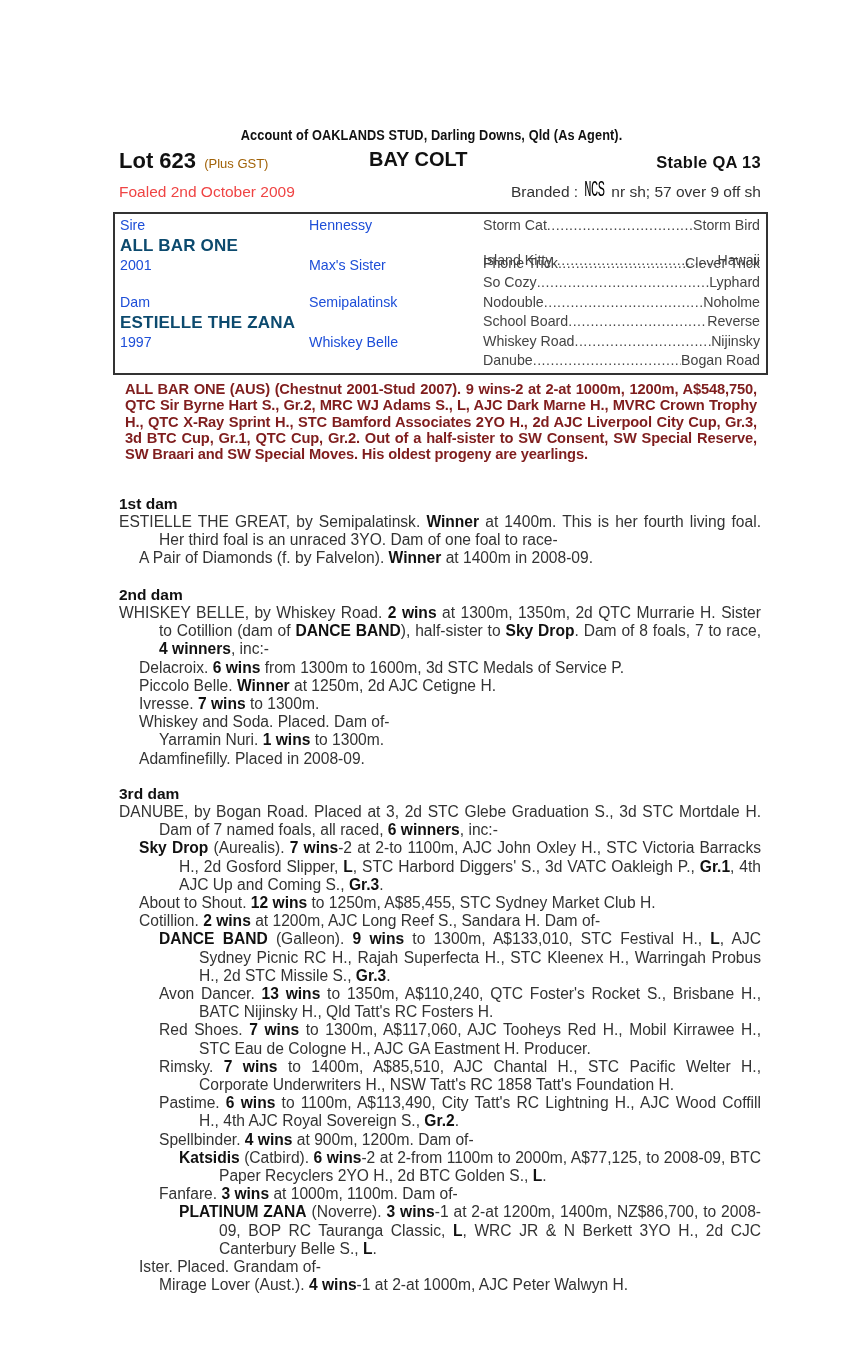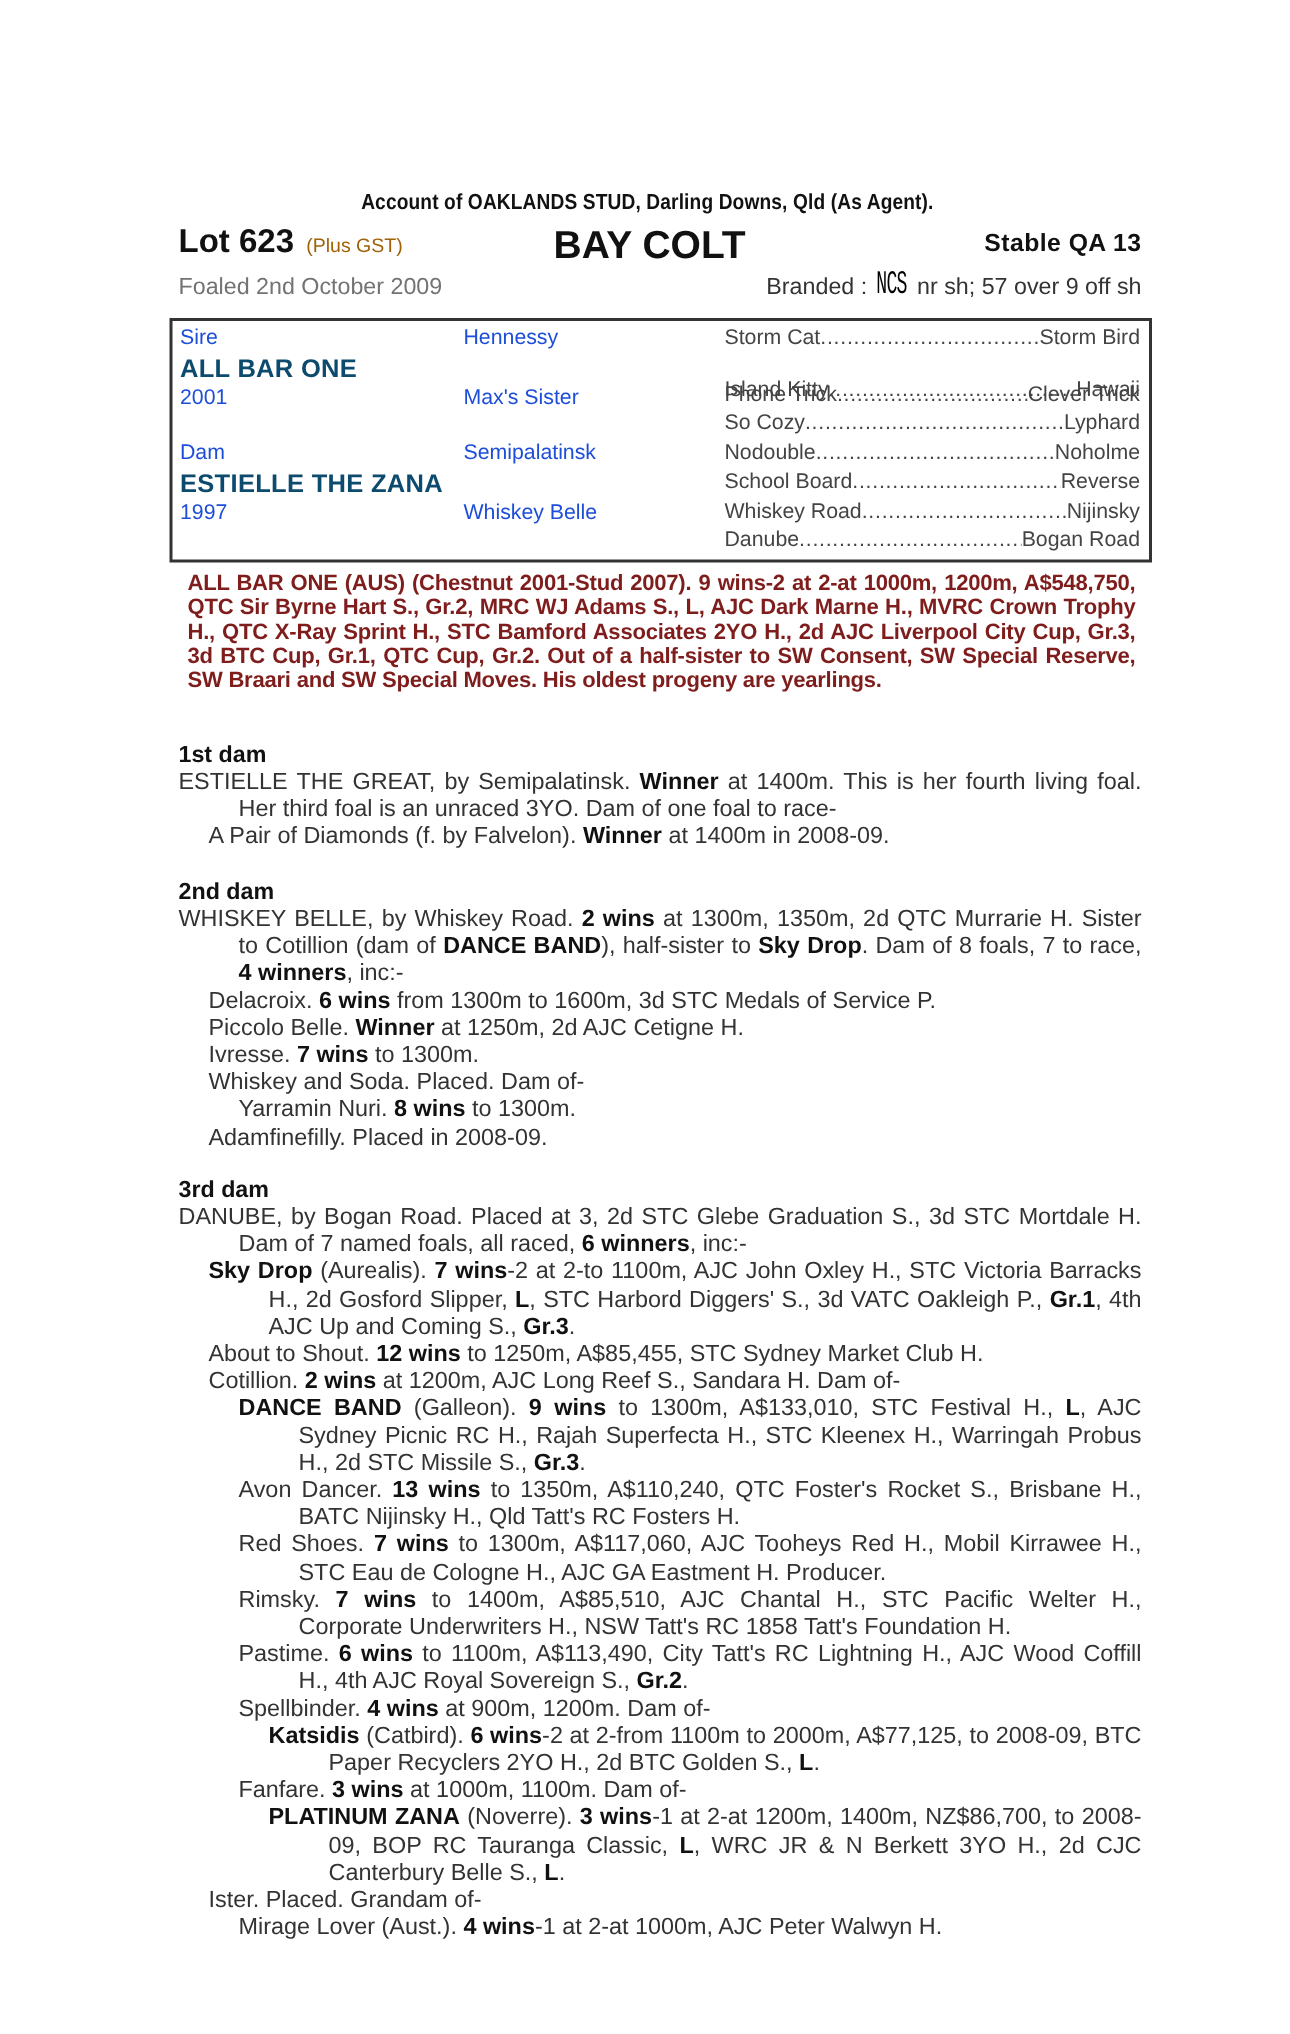--- a/index.html
+++ b/index.html
@@ -4,24 +4,24 @@
 <style>
   html, body { margin: 0; padding: 0; background: #ffffff; }
   body { width: 860px; height: 1356px; position: relative; overflow: hidden; font-family: "Liberation Sans", sans-serif; color: #2b2b2b; }
   .page { position: absolute; left: 0; top: 0; width: 860px; height: 1356px; margin-top: 36px; }
 
   .account { position: absolute; left: 0; width: 860px; top: 91px; text-align: center; font-family: "Liberation Sans", sans-serif; font-weight: bold; font-size: 14.5px; color: #111; transform: scaleX(0.88); transform-origin: 443px 0; letter-spacing: 0.1px; }
 
   .lotline { position: absolute; left: 119px; top: 112px; width: 642px; height: 30px; color: #111; }
   .lot-num { position: absolute; left: 0; top: 0; font-weight: 900; font-size: 22px; font-family: "Liberation Sans", sans-serif; }
   .lot-num .gst { font-weight: normal; font-size: 13px; color: #a16207; margin-left: 2px; }
-  .colt { position: absolute; left: 250px; top: 0; font-weight: 900; font-size: 26px; }
+  .colt { position: absolute; left: 250px; top: 0; font-weight: 900; font-size: 20px; }
   .stable { position: absolute; right: 0; top: 5px; font-weight: bold; font-size: 16.5px; letter-spacing: 0.3px; }
 
-  .foaled { position: absolute; left: 119px; top: 147px; font-size: 15.5px; color: #737373; }
+  .foaled { position: absolute; left: 119px; top: 147px; font-size: 15.5px; color: #ef4444; }
   .branded { position: absolute; right: 99px; top: 147px; font-size: 15.5px; color: #333; white-space: nowrap; }
   .brand-mark { display: inline-block; font-family: "Liberation Mono", monospace; font-size: 22px; transform: scaleX(0.55); transform-origin: center bottom; margin: 0 -6px; line-height: 10px; color: #000; vertical-align: 1px; letter-spacing: -1px; }
 
   .pedbox { position: absolute; left: 113px; top: 176px; width: 651px; height: 159px; border: 2px solid #333; box-sizing: content-box; }
   .ped-left { position: absolute; left: 5px; top: 0; width: 360px; }
   .ped-row { position: absolute; left: 0; height: 20px; font-size: 14.2px; color: #1d4ed8; white-space: nowrap; }
   .ped-row .mid { position: absolute; left: 189px; }
   .ped-bold { position: absolute; left: 0; font-weight: 900; font-size: 17px; color: #0c4a6e; letter-spacing: 0.2px; }
 
   .ped-right { position: absolute; left: 368px; top: 0; width: 277px; }
@@ -131,21 +131,21 @@
   <div id="dams">
       <div class="section-h" style="top: 459px;">1st dam</div>
       <div class="entry hang" style="left: 159px; width: 602px; top: 477px; text-align-last: left;">ESTIELLE THE GREAT, by Semipalatinsk. <b>Winner</b> at 1400m. This is her fourth living foal. Her third foal is an unraced 3YO. Dam of one foal to race-</div>
       <div class="entry hang" style="left: 179px; width: 582px; top: 513.4px; text-align-last: left;">A Pair of Diamonds (f. by Falvelon). <b>Winner</b> at 1400m in 2008-09.</div>
       <div class="section-h" style="top: 550px;">2nd dam</div>
       <div class="entry hang" style="left: 159px; width: 602px; top: 568px; text-align-last: left;">WHISKEY BELLE, by Whiskey Road. <b>2 wins</b> at 1300m, 1350m, 2d QTC Murrarie H. Sister to Cotillion (dam of <b>DANCE BAND</b>), half-sister to <b>Sky Drop</b>. Dam of 8 foals, 7 to race, <b>4 winners</b>, inc:-</div>
       <div class="entry hang" style="left: 179px; width: 582px; top: 622.6px; text-align-last: left;">Delacroix. <b>6 wins</b> from 1300m to 1600m, 3d STC Medals of Service P.</div>
       <div class="entry hang" style="left: 179px; width: 582px; top: 640.8px; text-align-last: left;">Piccolo Belle. <b>Winner</b> at 1250m, 2d AJC Cetigne H.</div>
       <div class="entry hang" style="left: 179px; width: 582px; top: 659px; text-align-last: left;">Ivresse. <b>7 wins</b> to 1300m.</div>
       <div class="entry hang" style="left: 179px; width: 582px; top: 677.2px; text-align-last: left;">Whiskey and Soda. Placed. Dam of-</div>
-      <div class="entry hang" style="left: 199px; width: 562px; top: 695.4px; text-align-last: left;">Yarramin Nuri. <b>8 wins</b> to 1300m.</div>
+      <div class="entry hang" style="left: 199px; width: 562px; top: 695.4px; text-align-last: left;">Yarramin Nuri. <b>1 wins</b> to 1300m.</div>
       <div class="entry hang" style="left: 179px; width: 582px; top: 713.6px; text-align-last: left;">Adamfinefilly. Placed in 2008-09.</div>
       <div class="section-h" style="top: 749px;">3rd dam</div>
       <div class="entry hang" style="left: 159px; width: 602px; top: 767px; text-align-last: left;">DANUBE, by Bogan Road. Placed at 3, 2d STC Glebe Graduation S., 3d STC Mortdale H. Dam of 7 named foals, all raced, <b>6 winners</b>, inc:-</div>
       <div class="entry hang" style="left: 179px; width: 582px; top: 803.4px; text-align-last: left;"><b>Sky Drop</b> (Aurealis). <b>7 wins</b>-2 at 2-to 1100m, AJC John Oxley H., STC Victoria Barracks H., 2d Gosford Slipper, <b>L</b>, STC Harbord Diggers' S., 3d VATC Oakleigh P., <b>Gr.1</b>, 4th AJC Up and Coming S., <b>Gr.3</b>.</div>
       <div class="entry hang" style="left: 179px; width: 582px; top: 858px; text-align-last: left;">About to Shout. <b>12 wins</b> to 1250m, A$85,455, STC Sydney Market Club H.</div>
       <div class="entry hang" style="left: 179px; width: 582px; top: 876.2px; text-align-last: left;">Cotillion. <b>2 wins</b> at 1200m, AJC Long Reef S., Sandara H. Dam of-</div>
       <div class="entry hang" style="left: 199px; width: 562px; top: 894.4px; text-align-last: left;"><b>DANCE BAND</b> (Galleon). <b>9 wins</b> to 1300m, A$133,010, STC Festival H., <b>L</b>, AJC Sydney Picnic RC H., Rajah Superfecta H., STC Kleenex H., Warringah Probus H., 2d STC Missile S., <b>Gr.3</b>.</div>
       <div class="entry hang" style="left: 199px; width: 562px; top: 949px; text-align-last: left;">Avon Dancer. <b>13 wins</b> to 1350m, A$110,240, QTC Foster's Rocket S., Brisbane H., BATC Nijinsky H., Qld Tatt's RC Fosters H.</div>
       <div class="entry hang" style="left: 199px; width: 562px; top: 985.4px; text-align-last: left;">Red Shoes. <b>7 wins</b> to 1300m, A$117,060, AJC Tooheys Red H., Mobil Kirrawee H., STC Eau de Cologne H., AJC GA Eastment H. Producer.</div>
       <div class="entry hang" style="left: 199px; width: 562px; top: 1021.8px; text-align-last: left;">Rimsky. <b>7 wins</b> to 1400m, A$85,510, AJC Chantal H., STC Pacific Welter H., Corporate Underwriters H., NSW Tatt's RC 1858 Tatt's Foundation H.</div>

